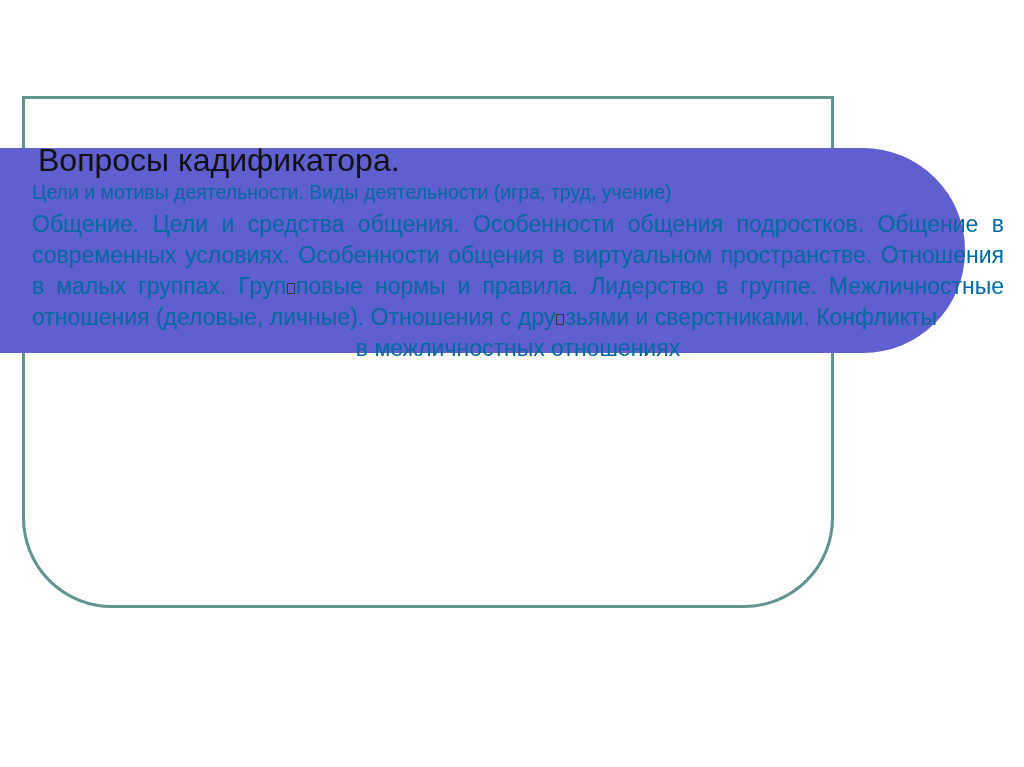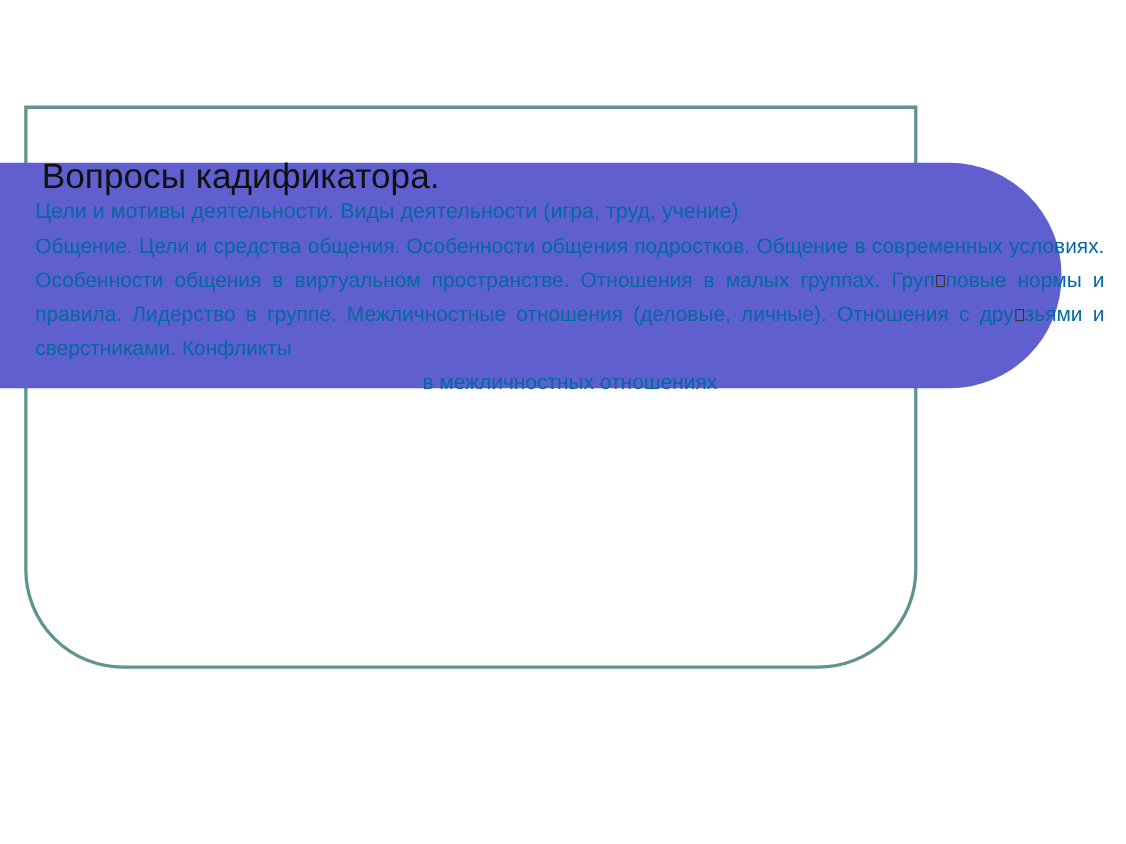--- a/index.html
+++ b/index.html
@@ -79,21 +79,21 @@
   }
   #body-text p {
     margin: 0;
   }
   .line-1 {
     font-size: 19.5px;
     line-height: 34px;
     text-align: left;
   }
   .para-2 {
-    font-size: 19px;
+    font-size: 23px;
     line-height: 31px;
     text-align: justify;
     text-justify: inter-word;
     margin-top: 2px;
   }
   .para-2 > span.last-line {
     display: block;
     text-align: center;
   }
   .box-glyph {

